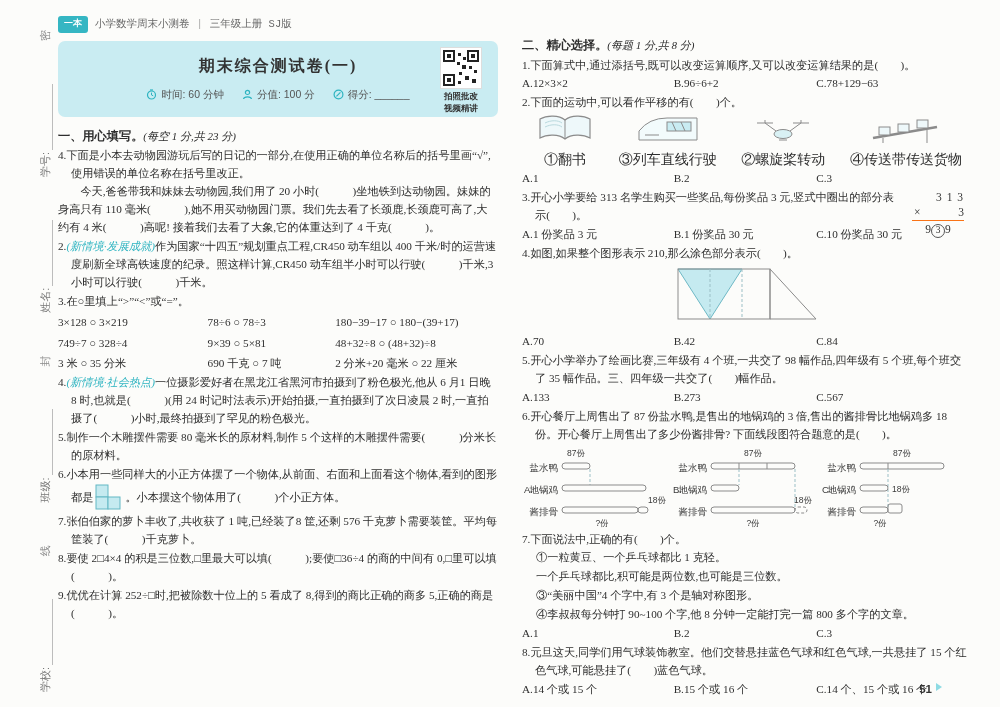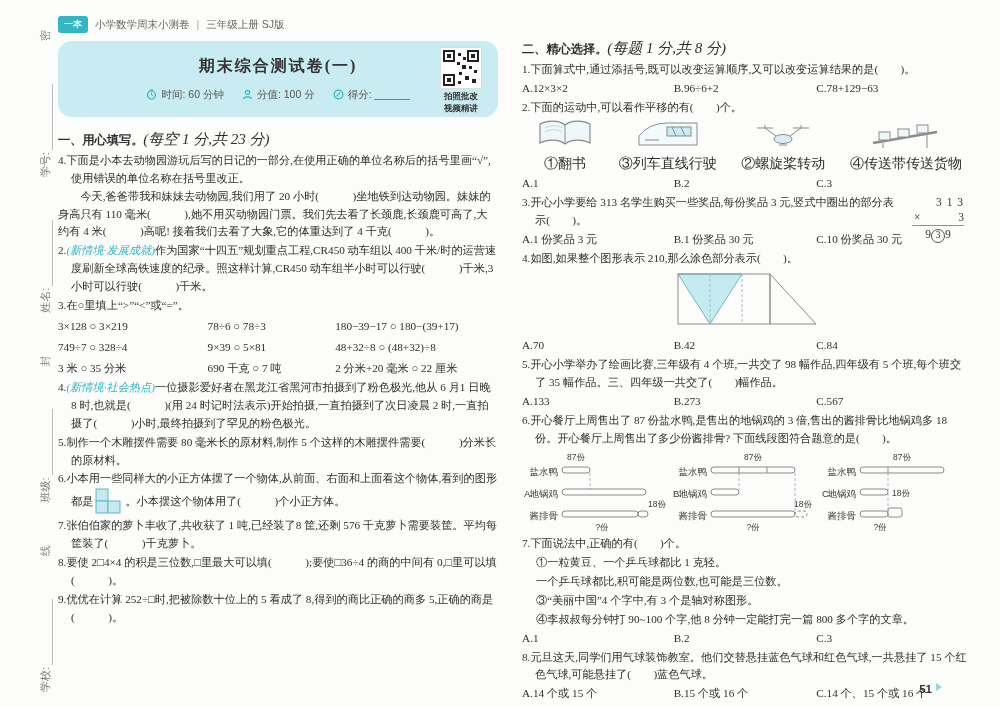--- a/index.html
+++ b/index.html
@@ -6,27 +6,27 @@
   .page{position:relative;width:1000px;height:707px;background:#fcfcfa;overflow:hidden;
         font-family:"Liberation Serif","DejaVu Serif",serif;color:#2e2e2e;}
   p{margin:0;}
   .col{position:absolute;font-size:11.2px;line-height:1.6;}
   .col-left{left:58px;top:16px;width:440px;}
   .col-right{left:522px;top:36px;width:446px;}
   .q{padding-left:13px;text-indent:-13px;margin-top:1px;}
   .diary{text-indent:2em;}
   .tag{color:#2fb4c1;font-style:italic;}
   .sec-title{font-weight:bold;font-size:12.2px;margin-top:10px;}
-  .sec-meta{font-weight:normal;font-style:italic;font-size:15px;}
+  .sec-meta{font-weight:normal;font-style:italic;font-size:11px;}
   
   .brand{display:flex;align-items:center;gap:7px;font-size:10.5px;color:#666;
-         font-family:Liberation Sans, sans-serif;}
+         font-family:Liberation Mono, monospace;}
   .logo{background:#35b6c3;color:#fff;border-radius:3px;padding:1px 6px;font-size:9px;font-weight:bold;}
   .brand .sep{color:#aaa;}
-  .card{position:relative;margin-top:8px;background:#c9ecf2;border-radius:14px;height:64px;padding-top:12px;}
+  .card{position:relative;margin-top:8px;background:#c9ecf2;border-radius:7px;height:64px;padding-top:12px;}
   .card-title{text-align:center;font-weight:bold;font-size:16px;letter-spacing:2px;color:#333;}
   .card-meta{display:flex;justify-content:center;gap:18px;margin-top:8px;font-size:10.5px;color:#555;
              align-items:center;font-family:"Liberation Sans",sans-serif;}
   .card-meta .m{display:flex;align-items:center;gap:4px;}
   .qr-wrap{position:absolute;right:12px;top:6px;width:50px;text-align:center;}
   .qr{width:40px;height:40px;background:#fff;border:1px solid #ddd;display:block;margin:0 auto;}
   .qr-cap{font-size:8.5px;color:#333;font-weight:bold;line-height:1.25;margin-top:2px;
           font-family:"Liberation Sans",sans-serif;}
   
   .cmp-row{display:flex;margin-top:3px;}

